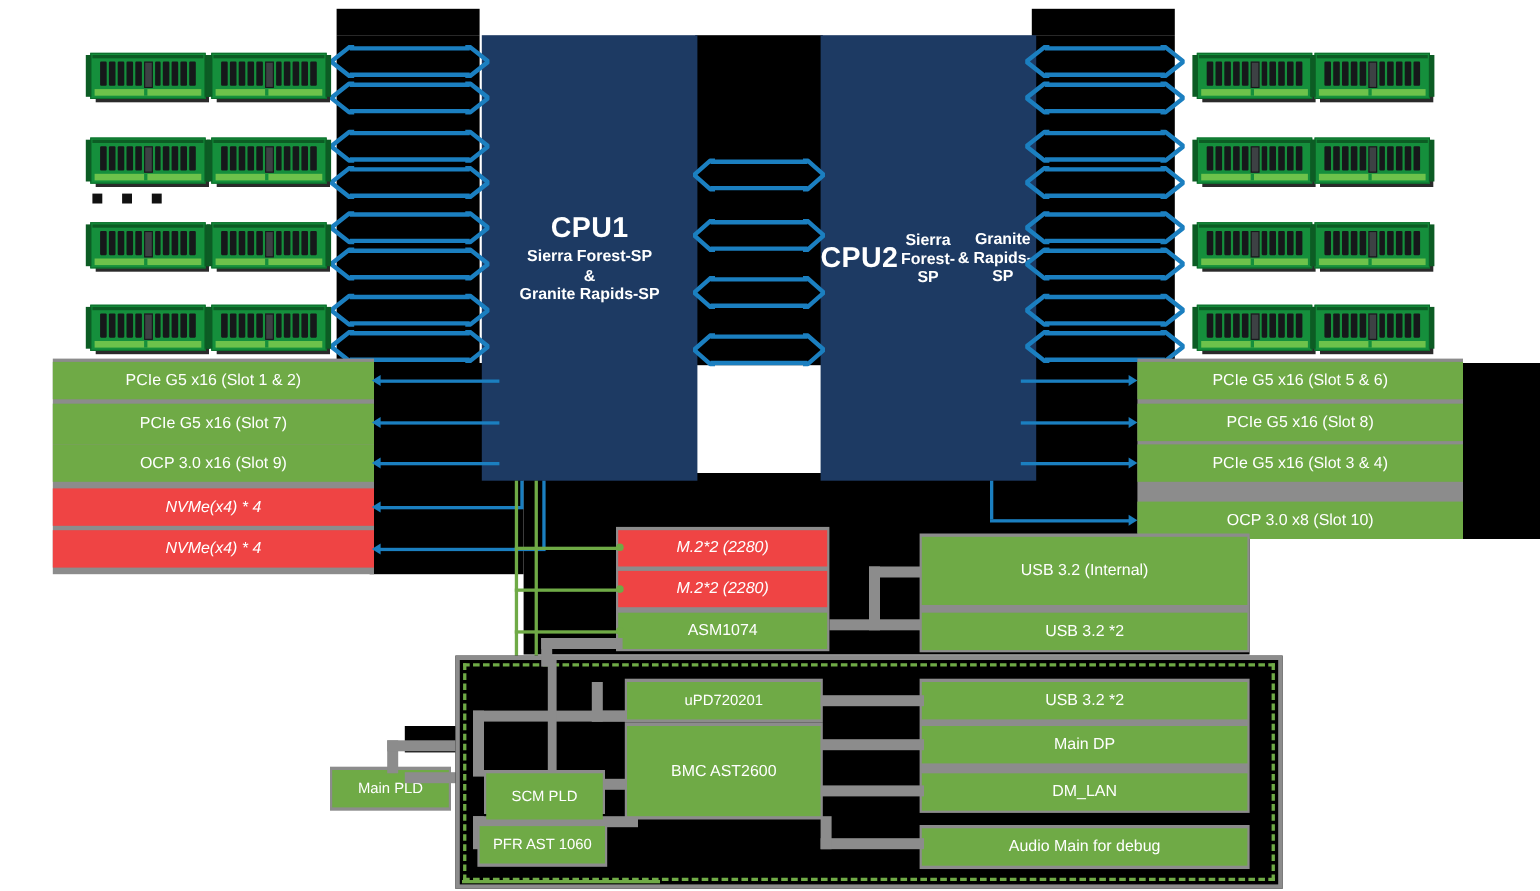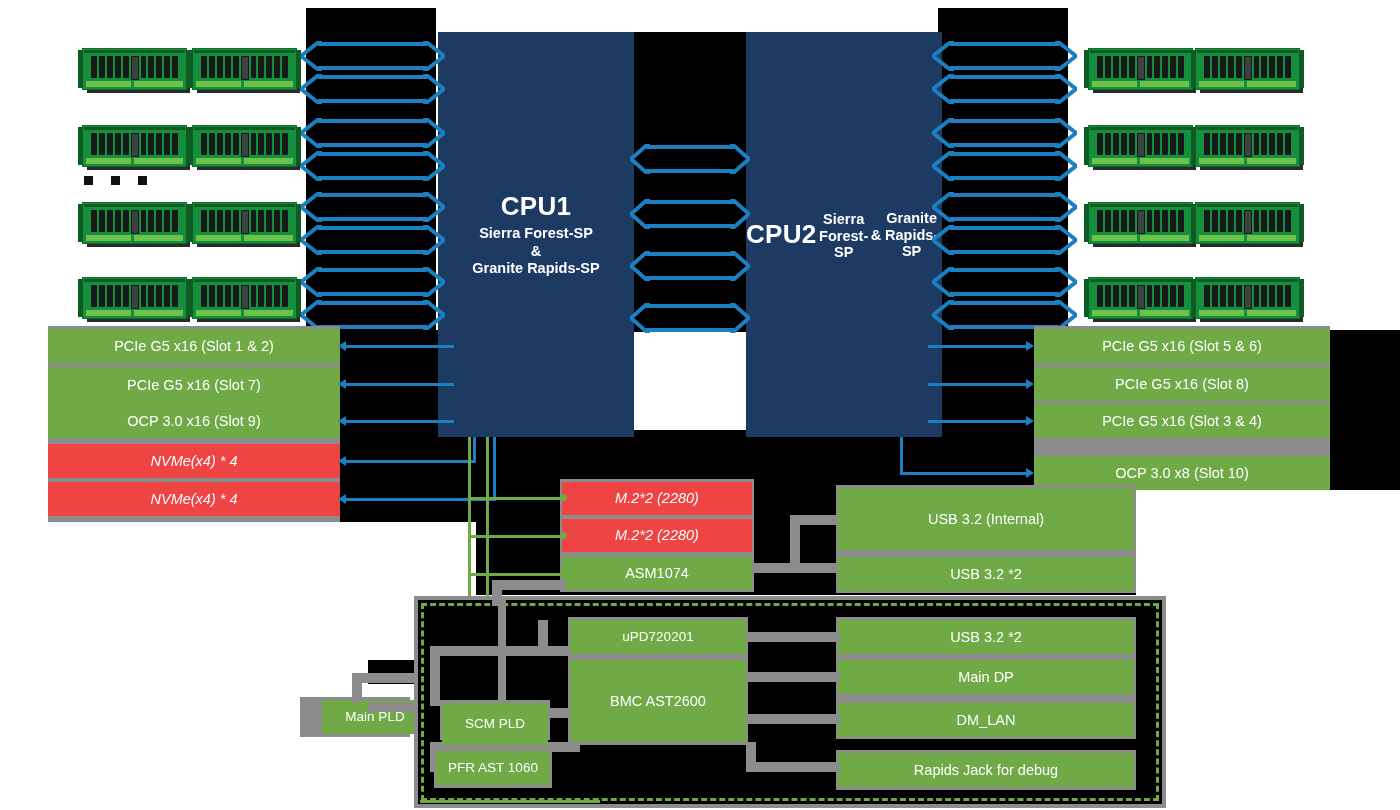--- a/index.html
+++ b/index.html
@@ -652,21 +652,21 @@
 
   <div class="rail" style="left:836px;top:485px;width:300px;height:108px;background:#8c8c8c;"></div>
   <div class="blk green lbl" style="left:838px;top:488px;width:296px;height:62px;">
     <span>USB 3.2 (Internal)</span>
   </div>
   <div class="blk green lbl" style="left:838px;top:557px;width:296px;height:34px;">
     <span>USB 3.2 *2</span>
   </div>
 
   <div class="rail" style="left:300px;top:697px;width:110px;height:40px;background:#8c8c8c;"></div>
-  <div class="blk green lbl-sm" style="left:302px;top:700px;width:106px;height:34px;margin-left:20px;">
+  <div class="blk green lbl-sm" style="left:302px;top:700px;width:106px;height:34px;">
     <span>Main PLD</span>
   </div>
   <div class="rail" style="left:352px;top:673px;width:10px;height:30px;"></div>
   <div class="rail" style="left:352px;top:673px;width:70px;height:10px;"></div>
   <div class="rail" style="left:368px;top:702px;width:58px;height:10px;"></div>
 
   <div id="scm-region" style="left:414px;top:596px;width:752px;height:212px;">
     <div class="dash"></div>
   </div>
 
@@ -704,21 +704,21 @@
     <span>USB 3.2 *2</span>
   </div>
   <div class="blk green lbl" style="left:838px;top:660px;width:296px;height:34px;">
     <span>Main DP</span>
   </div>
   <div class="blk green lbl" style="left:838px;top:703px;width:296px;height:34px;">
     <span>DM_LAN</span>
   </div>
   <div class="rail" style="left:836px;top:750px;width:300px;height:40px;background:#8c8c8c;"></div>
   <div class="blk green lbl" style="left:838px;top:753px;width:296px;height:34px;">
-    <span>Rapids Jack for debug</span>
+    <span>Audio Main for debug</span>
   </div>
 
   <div class="rail" style="left:746px;top:632px;width:94px;height:10px;"></div>
   <div class="rail" style="left:746px;top:672px;width:94px;height:10px;"></div>
   <div class="rail" style="left:746px;top:714px;width:94px;height:10px;"></div>
   <div class="rail" style="left:746px;top:762px;width:94px;height:10px;"></div>
   <div class="rail" style="left:746px;top:742px;width:10px;height:30px;"></div>
 
   <div class="rail" style="left:492px;top:580px;width:74px;height:10px;"></div>
   <div class="rail" style="left:492px;top:580px;width:10px;height:26px;"></div>

